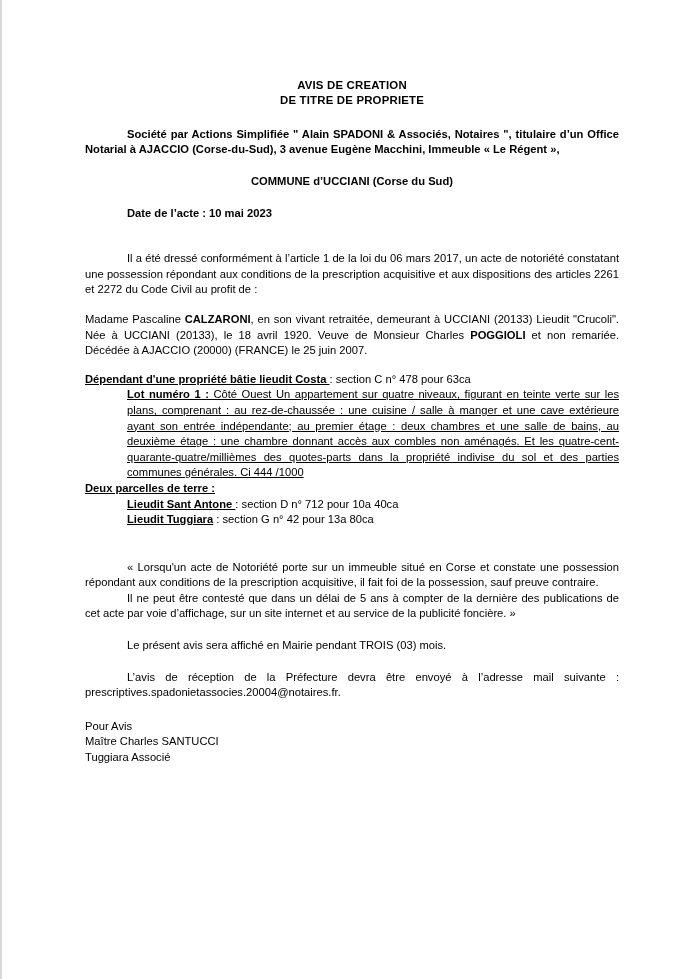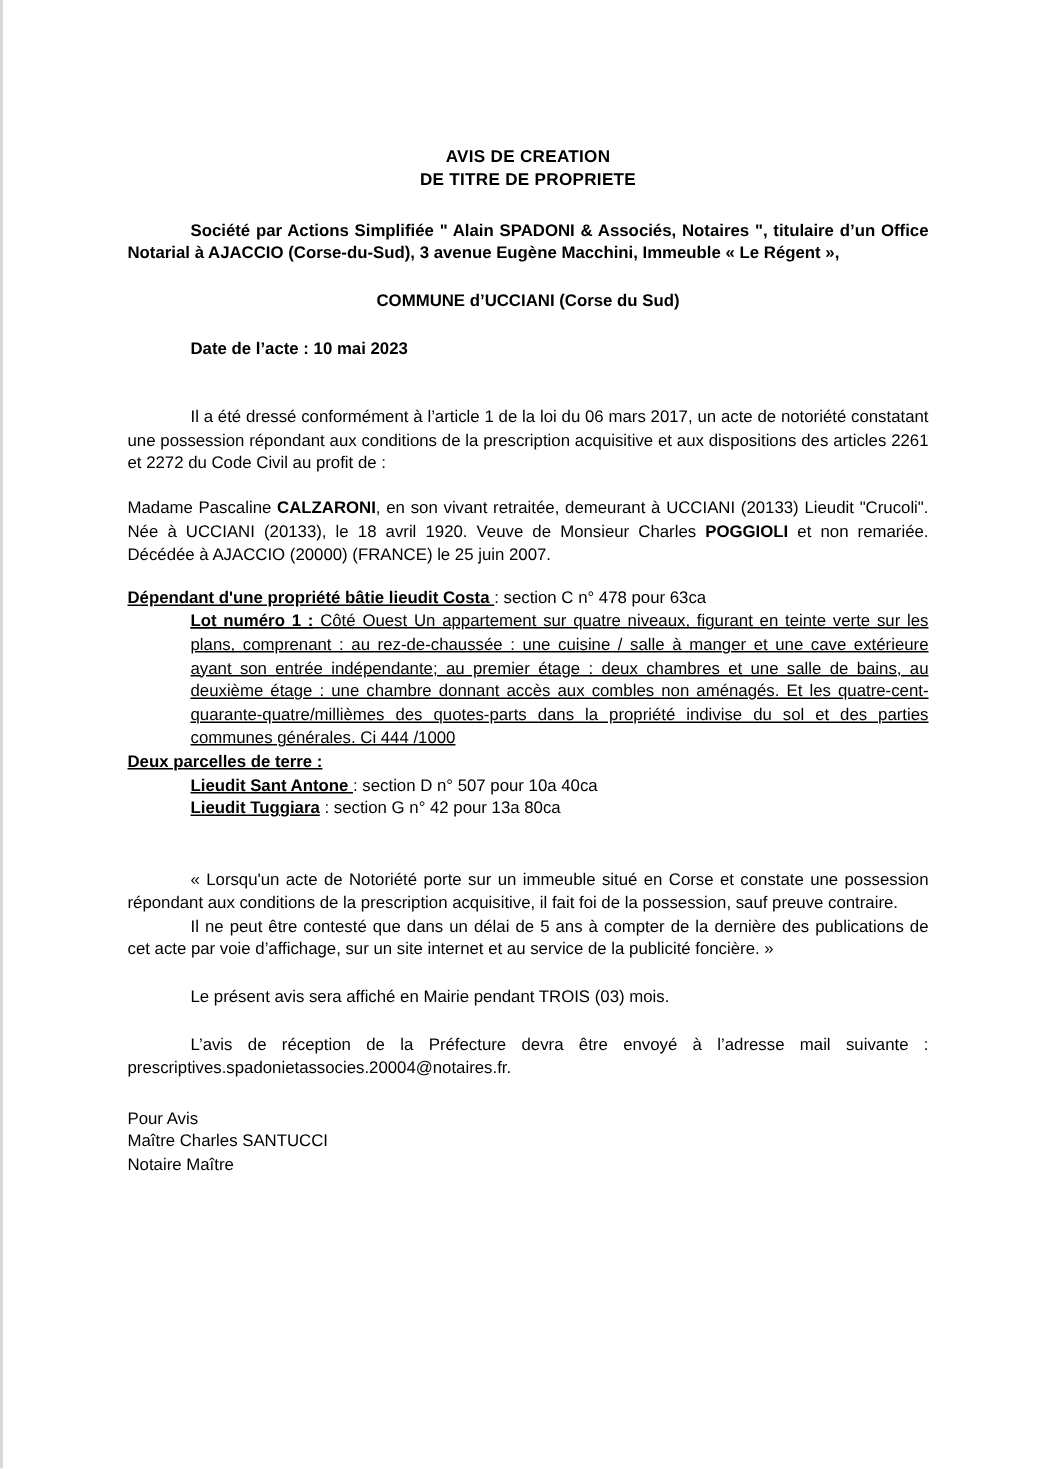--- a/index.html
+++ b/index.html
@@ -36,21 +36,21 @@
     margin: 0;
     -webkit-hyphens: none;
     hyphens: none;
   }
   .center { text-align: center; }
   .b  { font-weight: bold; }
   .i  { }
   .bu { font-weight: bold; text-decoration: underline; margin-top: 16px; }
 
   .title-block {
-    padding-top: 98px;
+    padding-top: 78px;
     text-align: center;
     font-weight: bold;
     font-size: 11.4px;
     line-height: 15.4px;
     letter-spacing: 0.2px;
   }
   .gap-18 { height: 18px; }
   .gap-16 { height: 16px; }
   .gap-15 { height: 15px; }
   .gap-14 { height: 14px; }
@@ -112,21 +112,21 @@
     <p class="t"><span>Madame Pascaline </span><span class="b">CALZARONI</span><span>, en son vivant retraitée, demeurant à UCCIANI (20133) Lieudit "Crucoli". Née à UCCIANI (20133), le 18 avril 1920. Veuve de Monsieur Charles </span><span class="b">POGGIOLI</span><span> et non remariée. Décédée à AJACCIO (20000) (FRANCE) le 25 juin 2007.</span></p>
 
     <div class="gap-13"></div>
 
     <p class="t prop-head"><span class="bu">Dépendant d'une propriété bâtie lieudit Costa </span><span>: section C n° 478 pour 63ca</span></p>
 
     <p class="t lot-block"><span class="bu">Lot numéro 1 :</span><span> Côté Ouest Un appartement sur quatre niveaux, figurant en teinte verte sur les plans, comprenant : au rez-de-chaussée : une cuisine / salle à manger et une cave extérieure ayant son entrée indépendante; au premier étage : deux chambres et une salle de bains, au deuxième étage : une chambre donnant accès aux combles non aménagés. Et les quatre-cent-quarante-quatre/millièmes des quotes-parts dans la propriété indivise du sol et des parties communes générales. Ci 444 /1000</span></p>
 
     <p class="t prop-head"><span class="bu">Deux parcelles de terre :</span></p>
 
-    <p class="t parcel-line"><span class="bu">Lieudit Sant Antone </span><span>: section D n° 507 pour 10a 40ca</span></p>
+    <p class="t parcel-line"><span class="bu">Lieudit Sant Antone </span><span>: section D n° 712 pour 10a 40ca</span></p>
 
     <p class="t parcel-line"><span class="bu">Lieudit Tuggiara</span><span> : section G n° 42 pour 13a 80ca</span></p>
 
     <div class="gap-16"></div>
 
 
     <div class="gap-16"></div>
 
     <p class="t i indent-para">« Lorsqu'un acte de Notoriété porte sur un immeuble situé en Corse et constate une possession répondant aux conditions de la prescription acquisitive, il fait foi de la possession, sauf preuve contraire.</p>
     <p class="t i indent-para">Il ne peut être contesté que dans un délai de 5 ans à compter de la dernière des publications de cet acte par voie d’affichage, sur un site internet et au service de la publicité foncière. »</p>
@@ -137,17 +137,17 @@
 
     <div class="gap-16"></div>
 
     <p class="t indent-para"><span>L’avis de réception de la Préfecture devra être envoyé à l’adresse mail suivante : </span><span>prescriptives.spadonietassocies.20004@notaires.fr.</span></p>
 
     <div class="gap-18"></div>
 
     <div class="sign-block">
       <div>Pour Avis</div>
       <div>Maître Charles SANTUCCI</div>
-      <div>Notaire Maître</div>
+      <div>Tuggiara Associé</div>
     </div>
 
   </div>
 </div>
 
 </body></html>

